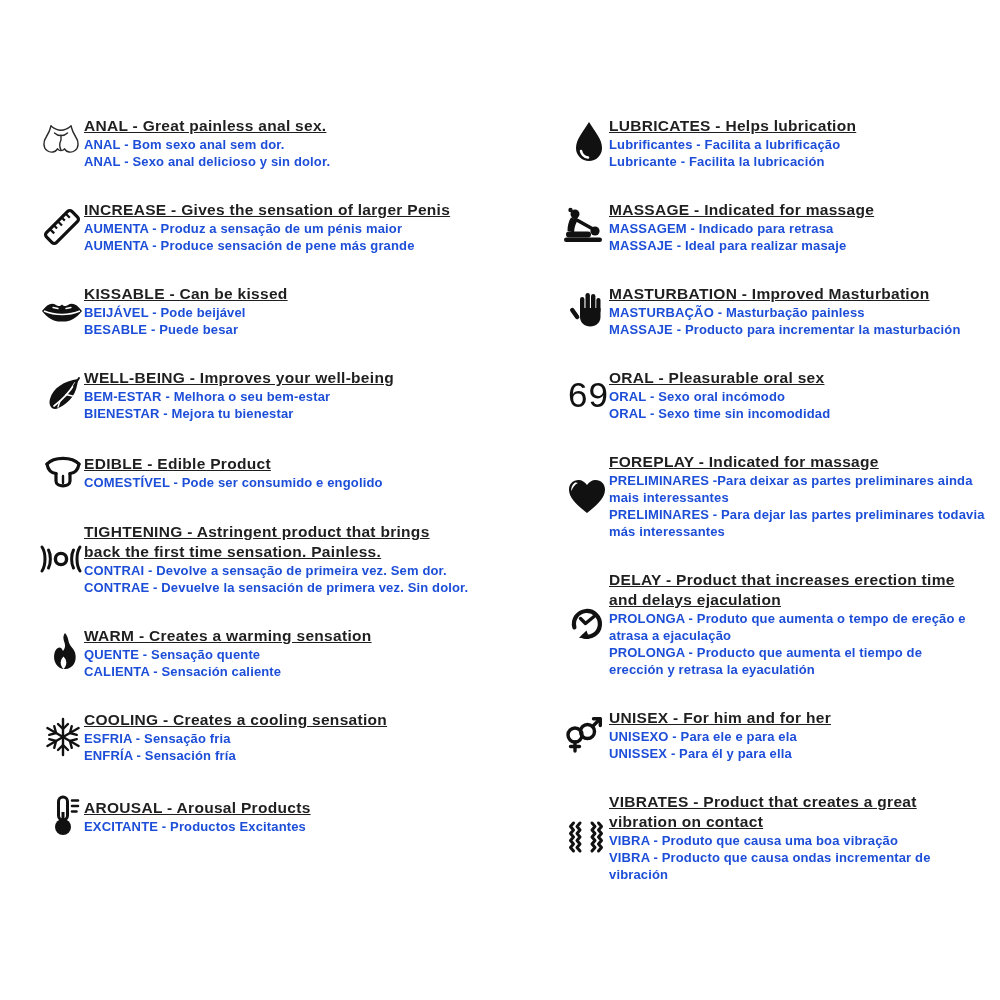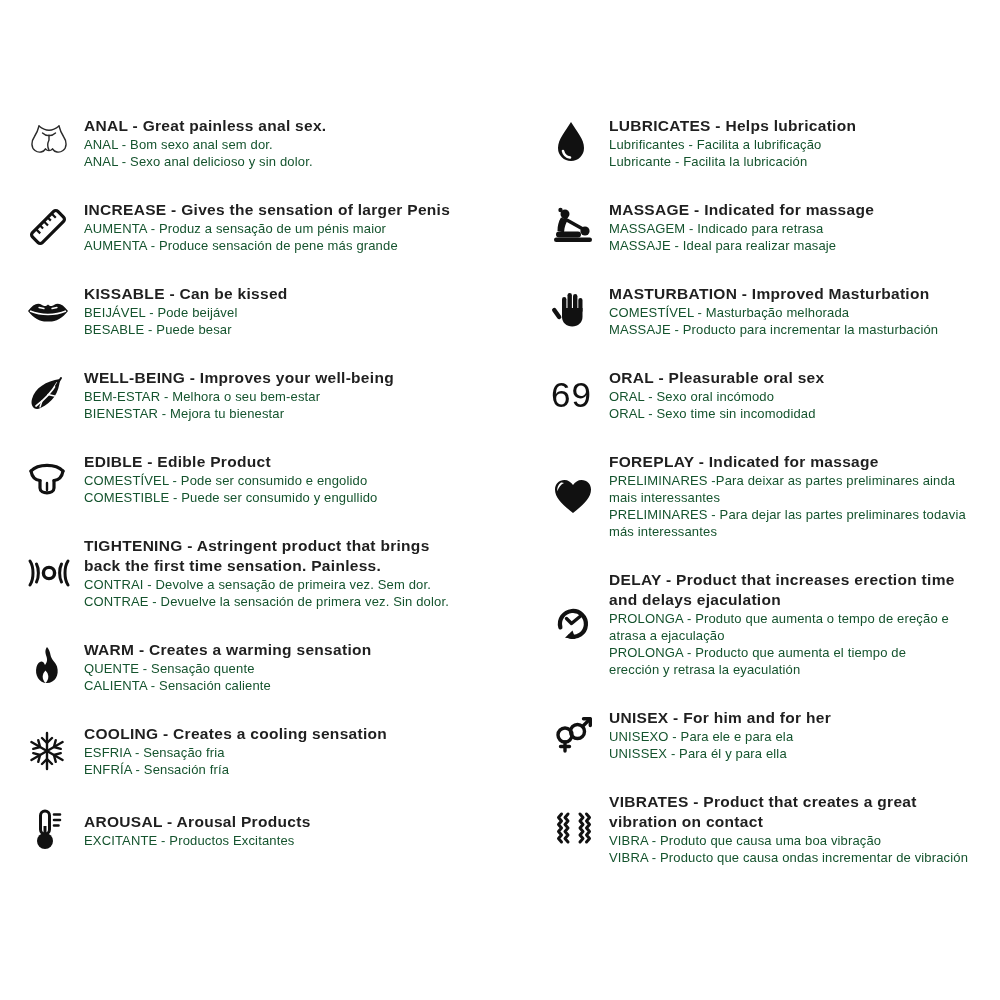--- a/index.html
+++ b/index.html
@@ -5,31 +5,31 @@
   html,body { margin:0; padding:0; background:#ffffff; }
   .page {
     position:relative; width:1000px; height:1000px; background:#ffffff;
     font-family:"Liberation Sans", sans-serif; overflow:hidden;
   }
   .col { position:absolute; top:116px; display:flex; flex-direction:column; }
   .col-left  { left:26px;  width:500px; }
   .col-right { left:551px; width:438px; }
   .entry { display:flex; align-items:center; margin-bottom:30px; }
   .iconbox {
-    width:58px; flex:0 0 58px; display:flex; align-items:center; justify-content:flex-start;
+    width:58px; flex:0 0 58px; display:flex; align-items:center; justify-content:flex-end;
     color:#111111;
   }
   .textbox { flex:1; }
   .title {
     font-weight:bold; font-size:15.5px; line-height:20px; color:#1f1f1f;
-    letter-spacing:.3px; white-space:pre-line;
+    letter-spacing:.3px; white-space:pre-line;text-decoration:underline;
   }
   .line {
-    font-size:13px; line-height:17px; color:#14532d;
-    letter-spacing:.15px; white-space:pre-line;
+    font-size:13px; line-height:17px; color:#1d4ed8;
+    letter-spacing:.15px; white-space:pre-line;font-weight:bold;
   }
   .sixnine { font-size:35px; color:#111; letter-spacing:1px; }
   svg { display:block; }
 </style>
 </head>
 <body>
 
 <div class="page">
 
   <div class="col col-left">
@@ -105,21 +105,20 @@
           <path d="M5 12 C12 4.5 30 4.5 37 12"></path>
           <path d="M5 12 C6 18 9 21 14 21.5"></path>
           <path d="M37 12 C36 18 33 21 28 21.5"></path>
           <path d="M14 21.5 L14 29 C14 35.5 28 35.5 28 29 L28 21.5"></path>
           <path d="M21 24 L21 31" stroke-width="2.4"></path>
         </svg>
       </span>
       <div class="textbox">
         <div class="title">EDIBLE - Edible Product</div>
         <div class="line">COMESTÍVEL - Pode ser consumido e engolido</div>
-        <div class="line">COMESTIBLE - Puede ser consumido y engullido</div>
       </div>
     </div>
 
     <div class="entry">
       <span class="iconbox">
         <svg width="46" height="32" viewBox="0 0 46 32" fill="none" stroke="#111" stroke-width="3" stroke-linecap="round">
           <path d="M4 4 C8 10 8 22 4 28"></path>
           <path d="M10.5 7 C13 11.5 13 20.5 10.5 25"></path>
           <circle cx="23" cy="16" r="5.6" stroke-width="3.4"></circle>
           <path d="M35.5 7 C33 11.5 33 20.5 35.5 25"></path>
@@ -234,21 +233,21 @@
             <rect x="16.5" y="4" width="4.4" height="20" rx="2.2"></rect>
             <rect x="22" y="5" width="4.4" height="19" rx="2.2"></rect>
             <rect x="27.3" y="9" width="4.2" height="15" rx="2.1"></rect>
             <rect x="3.5" y="18" width="4.4" height="13" rx="2.2" transform="rotate(-35 5.7 24.5)"></rect>
             <path d="M11 19 H31.5 V28 C31.5 33.5 27 37.5 21.2 37.5 C15.5 37.5 11 33.5 11 28 Z"></path>
           </g>
         </svg>
       </span>
       <div class="textbox">
         <div class="title">MASTURBATION - Improved Masturbation</div>
-        <div class="line">COMESTÍVEL - Masturbação melhorada</div>
+        <div class="line">MASTURBAÇÃO - Masturbação painless</div>
         <div class="line">MASSAJE - Producto para incrementar la masturbación</div>
       </div>
     </div>
 
     <div class="entry">
       <span class="iconbox">
         <span class="sixnine">69</span>
       </span>
       <div class="textbox">
         <div class="title">ORAL - Pleasurable oral sex</div>

